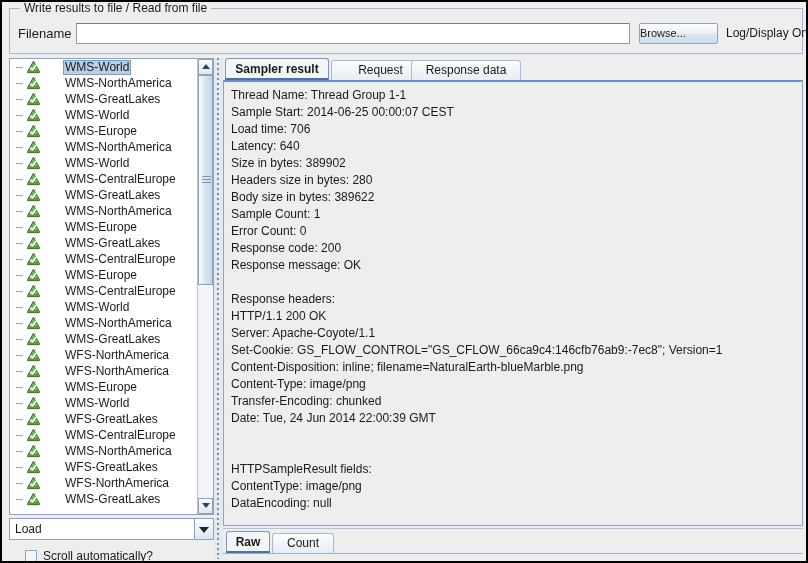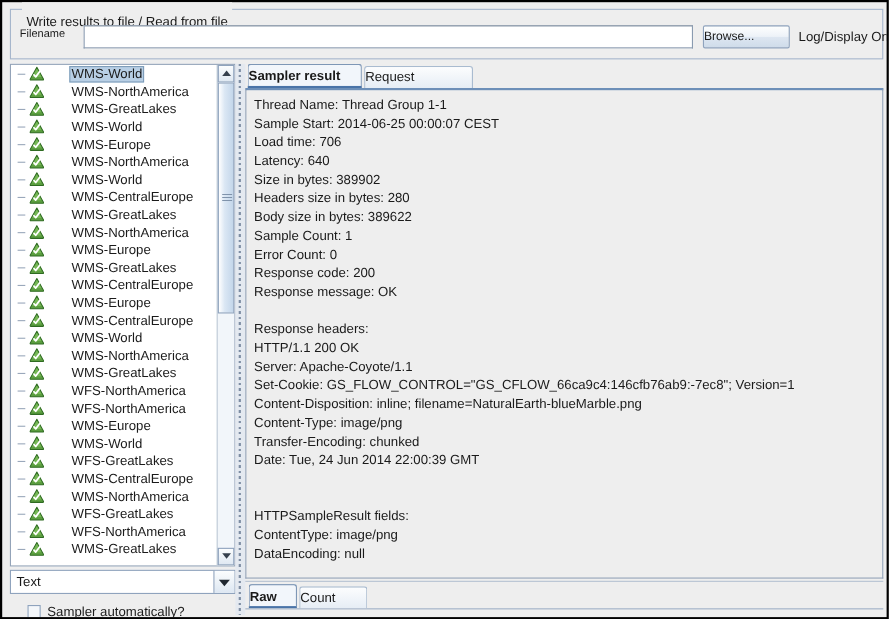--- a/index.html
+++ b/index.html
@@ -35,30 +35,30 @@
     height: 46px;
     box-sizing: border-box;
     border: 1px solid #a6b6cc;
     background: #eeeeee;
   }
   .filegroup-title {
     position: absolute;
     left: 10px;
     top: -8px;
     background: #eeeeee;
-    padding: 12px 4px;
+    padding: 0 4px;
     font-size: 12px;
     color: #1a1a1a;
     white-space: nowrap;
   }
   .filename-label {
     position: absolute;
     left: 8px;
     top: 17px;
-    font-size: 10px;
+    font-size: 13px;
   }
   .filename-input {
     position: absolute;
     left: 66px;
     top: 14px;
     width: 554px;
     height: 21px;
     box-sizing: border-box;
     border: 1px solid #8a9bb0;
     border-top-color: #6e7f94;
@@ -309,21 +309,21 @@
     position: absolute;
     top: 2px;
     height: 20px;
     box-sizing: border-box;
     border: 1px solid #a9bbd0;
     border-bottom: none;
     border-radius: 3px 3px 0 0;
     background: linear-gradient(to bottom, #fcfdfe, #e6edf5);
     font-size: 12px;
     line-height: 19px;
-    text-align: left;
+    text-align: center;
     color: #1a1a1a;
     cursor: default;
   }
   .tab.active {
     top: 0;
     height: 22px;
     background: #f2f6fb;
     border-color: #7e97b6;
     border-bottom: 2px solid #4a74a8;
     font-weight: bold;
@@ -543,41 +543,42 @@
             <span class="thumb-grip"></span>
           </div>
         </div>
         <div class="vscroll-btn down">
           <span class="arrow-down"></span>
         </div>
       </div>
     </div>
 
     <div class="combo">
-      <div class="combo-value">Text</div>
+      <div class="combo-value">Load</div>
       <div class="combo-arrow-box">
         <span class="combo-arrow"></span>
       </div>
     </div>
 
     <div class="scroll-auto-row">
       <span class="checkbox"></span>
-      <span class="scroll-auto-label">Sampler automatically?</span>
+      <span class="scroll-auto-label">Scroll automatically?</span>
     </div>
   </div>
 
   <div class="splitter">
     <div class="splitter-dots"></div>
   </div>
 
   <div class="right-pane">
 
     <div class="tabstrip" id="top-tabs">
         <div class="tab active" style="left: 2px; width: 104px;">Sampler result</div>
         <div class="tab" style="left: 108px; width: 99px;">Request</div>
+        <div class="tab" style="left: 188px; width: 110px;">Response data</div>
       </div>
 
     <div class="result-area">
       <div class="result-text">Thread Name: Thread Group 1-1
 Sample Start: 2014-06-25 00:00:07 CEST
 Load time: 706
 Latency: 640
 Size in bytes: 389902
 Headers size in bytes: 280
 Body size in bytes: 389622

